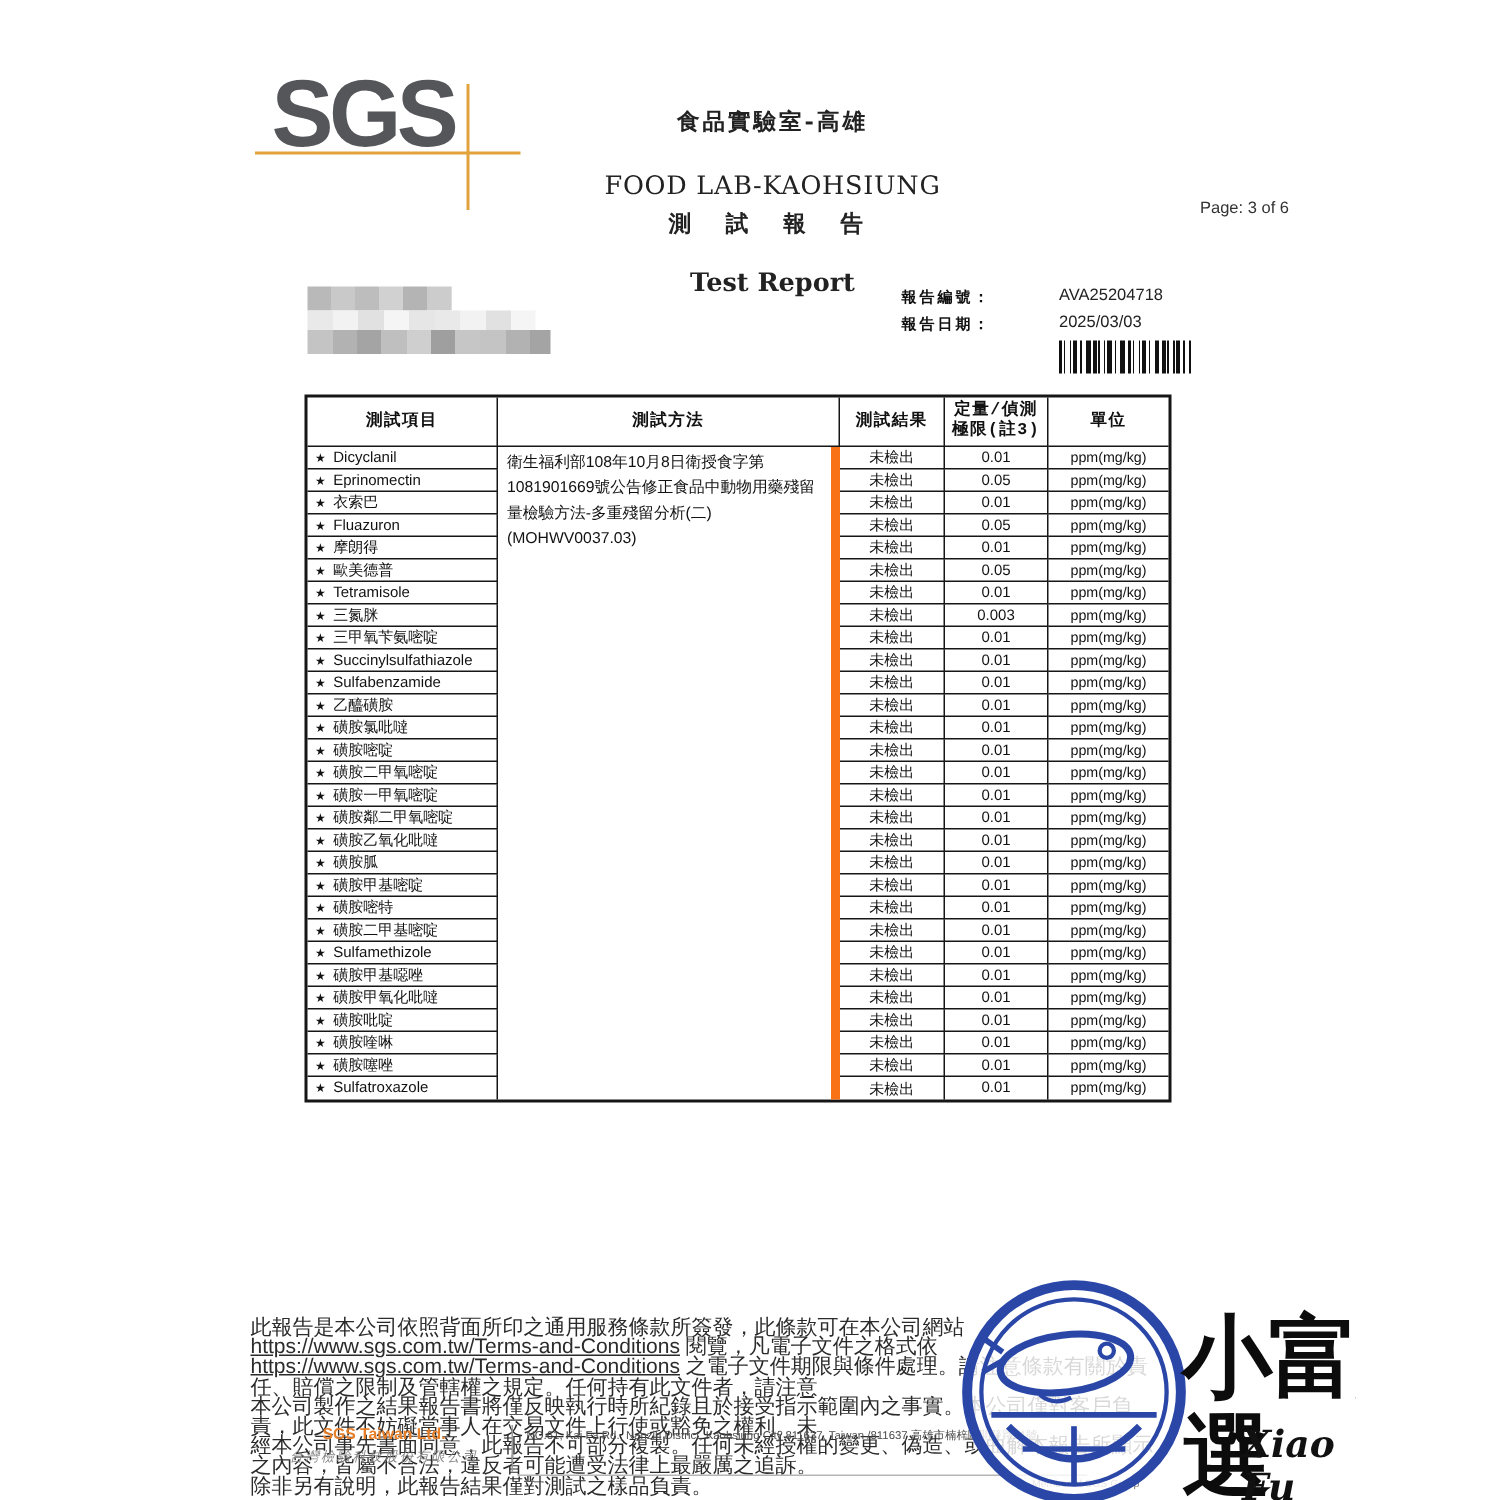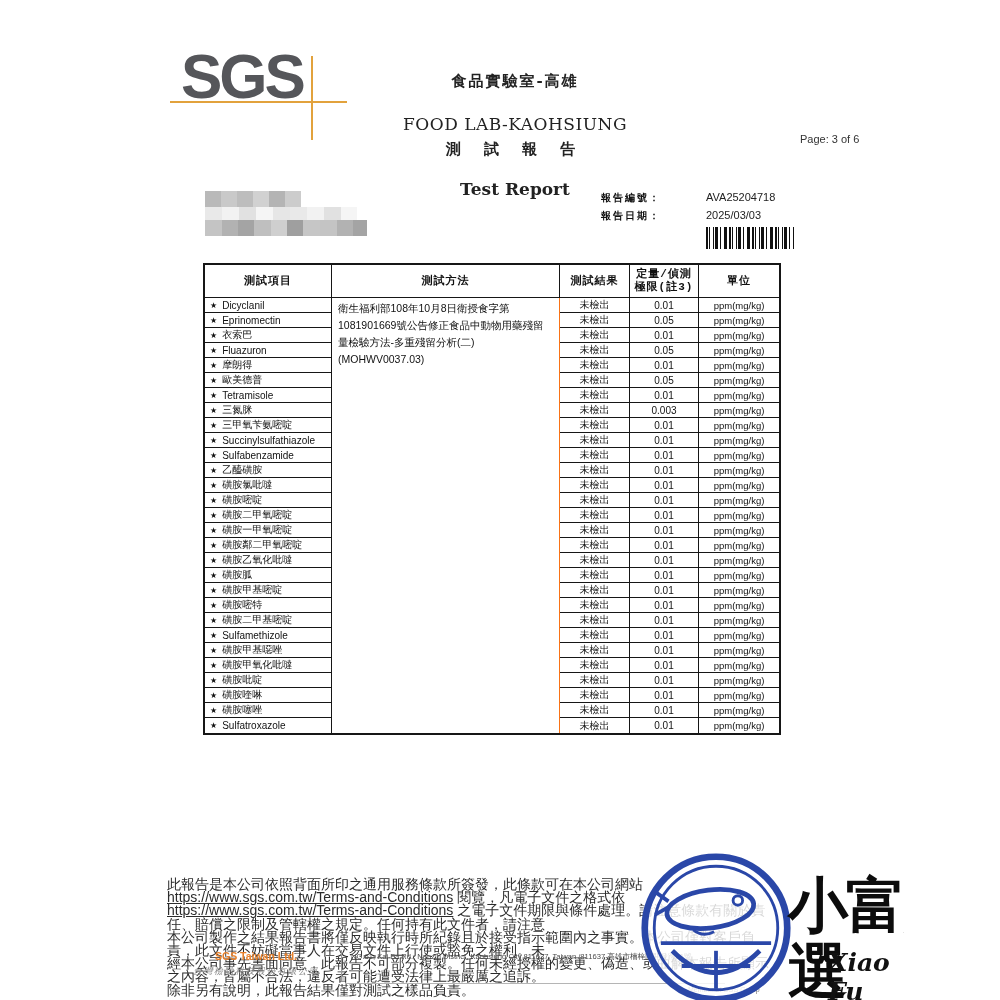--- a/index.html
+++ b/index.html
@@ -46,21 +46,21 @@
           grid-template-rows:33px;grid-auto-rows:15px;
           border:2px solid #161616;background:#fff;}
   .cell{border-right:1px solid #161616;border-bottom:1px solid #161616;
         display:flex;align-items:center;justify-content:center;
         font-size:10px;overflow:hidden;white-space:nowrap;color:#111;}
   .cell.head{font-family:Liberation Mono, monospace;font-weight:bold;
              font-size:11px;flex-direction:column;line-height:13px;letter-spacing:1px;}
   .cell.item{justify-content:flex-start;padding-left:5px;}
   .cell.item .star{font-size:8px;margin-right:5px;}
   .cell.unit{font-size:9.5px;}
-  .method-cell{grid-column:2;grid-row:2 / span 29;border-right:1px solid #f97316;border-bottom:0;
+  .method-cell{grid-column:2;grid-row:2 / span 29;border-right:6px solid #f97316;border-bottom:0;
                display:block;padding:2px 6px;font-size:10.5px;line-height:17px;
                text-align:left;color:#111;}
   .no-r{border-right:0 !important;}
   .no-b{border-bottom:0 !important;}
 
   
   .disclaimer{position:absolute;left:167px;top:878px;width:614px;font-size:14px;
               line-height:13.2px;color:#2b2b2b;z-index:1;}
   .disclaimer .url{text-decoration:underline;}
 

